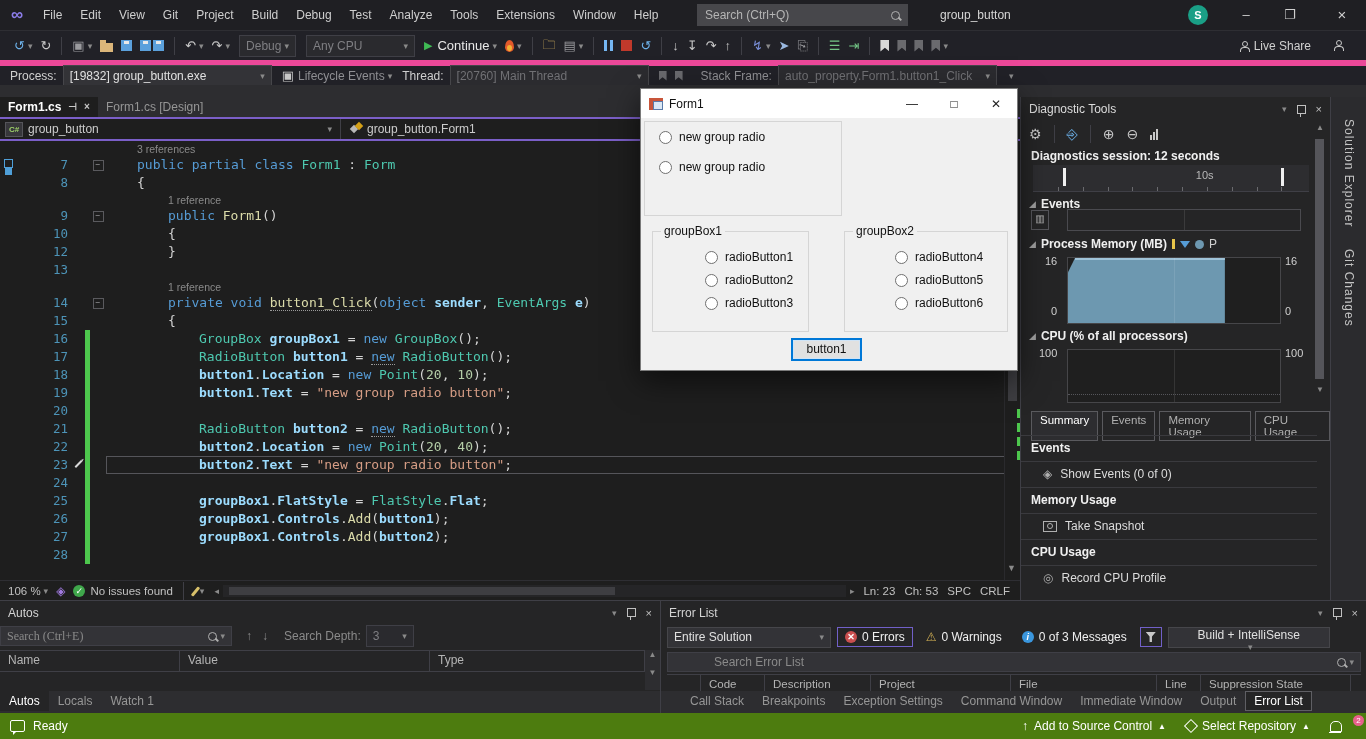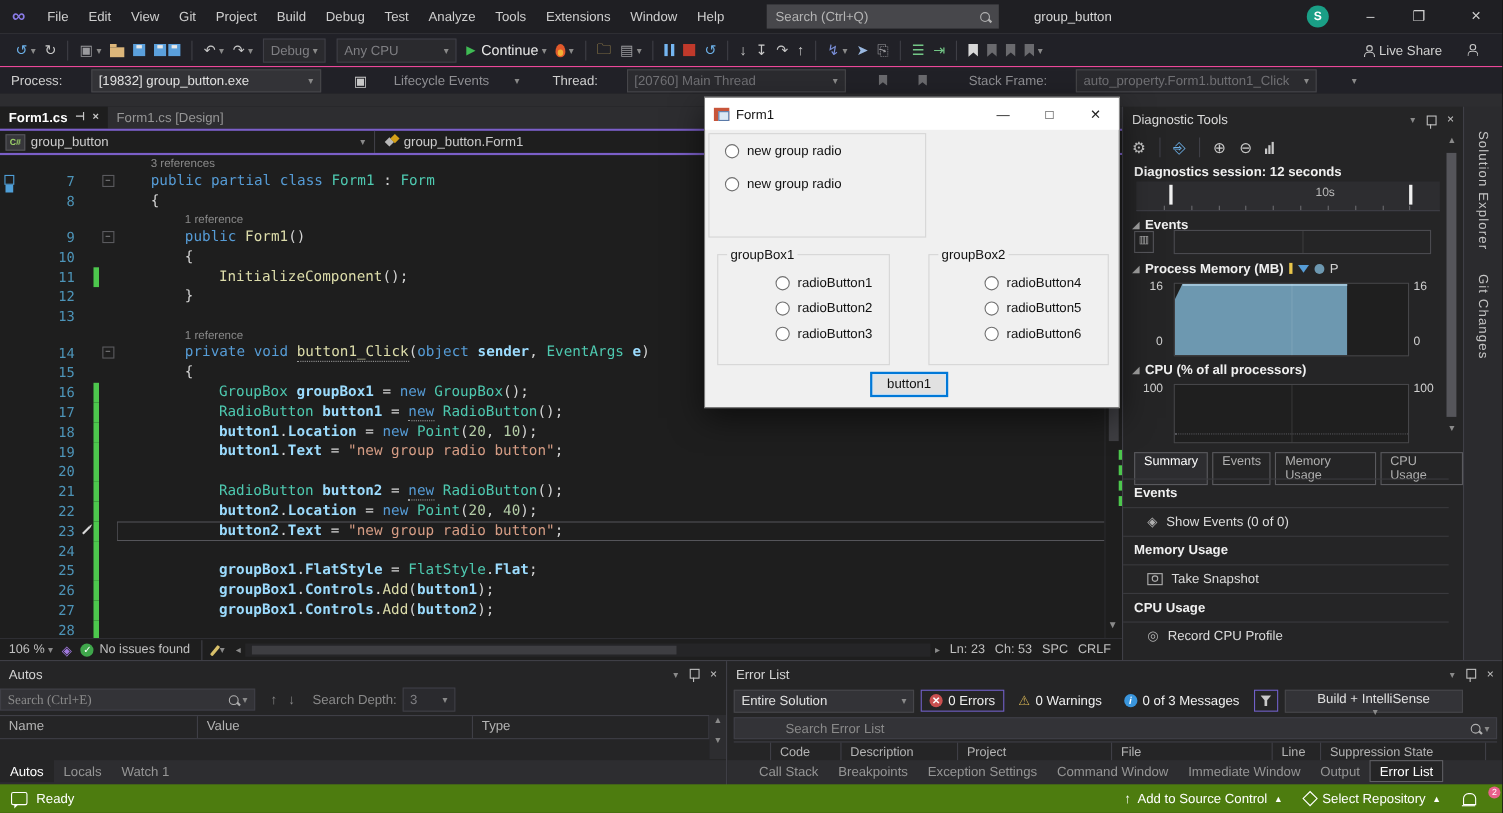--- a/index.html
+++ b/index.html
@@ -39,22 +39,22 @@
   .i-stop{display:inline-block;width:11px;height:11px;background:#c0392b;}
   .i-bkm{display:inline-block;width:9px;height:12px;background:#d8d8d8;
          clip-path:polygon(0 0,100% 0,100% 100%,50% 68%,0 100%);}
   .i-bkm.g{background:#6a6a6e;}
   #live-share{position:absolute;right:55px;top:0;height:30px;display:flex;align-items:center;color:#d0d0d0;}
   .i-person{display:inline-block;width:10px;height:10px;position:relative;margin-right:5px;}
   .i-person::before{content:'';position:absolute;left:3px;top:0;width:4px;height:4px;border-radius:50%;border:1px solid #c8c8c8;}
   .i-person::after{content:'';position:absolute;left:1px;top:6px;width:8px;height:4px;border-radius:4px 4px 0 0;border:1px solid #c8c8c8;border-bottom:none;}
 
   
-  #debugbar{left:0;top:60px;width:1366px;height:25px;background:#212127;border-top:1px solid #ec4899;
-            display:flex;align-items:center;padding-left:10px;box-sizing:border-box;gap:20px;}
+  #debugbar{left:0;top:60px;width:1366px;height:25px;background:#212127;border-top:6px solid #ec4899;
+            display:flex;align-items:center;padding-left:10px;box-sizing:border-box;}
   .dd2{height:19px;background:#333337;border:1px solid #46464a;display:inline-flex;align-items:center;
        padding:0 6px;margin:0 6px;color:#e0e0e0;}
   .dd2.gray{color:#707074;background:#2b2b2f;}
   .lbl{color:#cfcfcf;}
   .lbl.gray{color:#8f8f93;}
 
   
   #workspace{left:0;top:85px;width:1366px;height:515px;background:#2d2d30;}
   #editor{left:0;top:12px;width:1020px;height:503px;background:#1e1e1e;}
   #tabstrip{left:0;top:0;width:1020px;height:20px;background:#2d2d30;display:flex;}
@@ -423,28 +423,20 @@
           <div class="cl-row">
             <span class="g1"></span>
             <span class="lnum">10</span>
             <span class="pcol"></span>
             <span class="chgbar"></span>
             <span class="foldcol"></span>
             <div class="codewrap"><span style="padding-left: 62px; display: inline-block;"><span class="cs-p">{</span></span></div>
           </div>
           <div class="cl-row">
             <span class="g1"></span>
-            <span class="lnum">11</span>
-            <span class="pcol"></span>
-            <span class="chgbar on"></span>
-            <span class="foldcol"></span>
-            <div class="codewrap"><span style="padding-left: 93px; display: inline-block;"><span class="cs-m">InitializeComponent</span><span class="cs-p">();</span></span></div>
-          </div>
-          <div class="cl-row">
-            <span class="g1"></span>
             <span class="lnum">12</span>
             <span class="pcol"></span>
             <span class="chgbar"></span>
             <span class="foldcol"></span>
             <div class="codewrap"><span style="padding-left: 62px; display: inline-block;"><span class="cs-p">}</span></span></div>
           </div>
           <div class="cl-row">
             <span class="g1"></span>
             <span class="lnum">13</span>
             <span class="pcol"></span>

